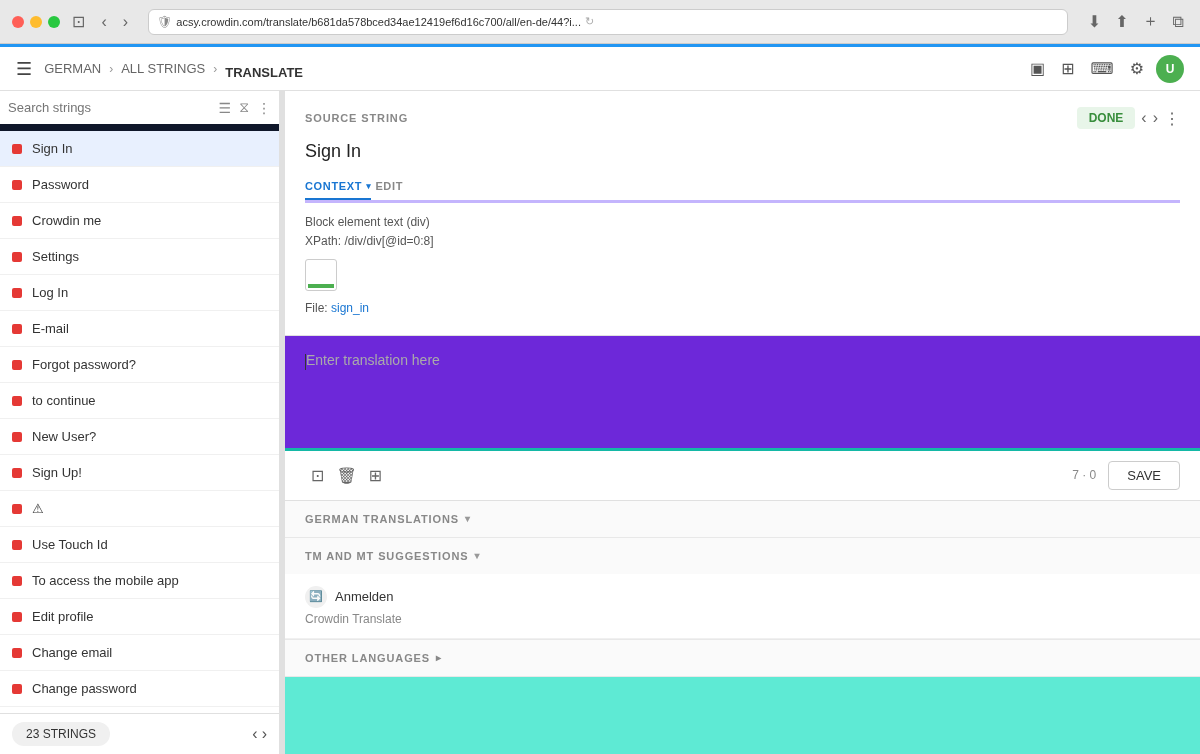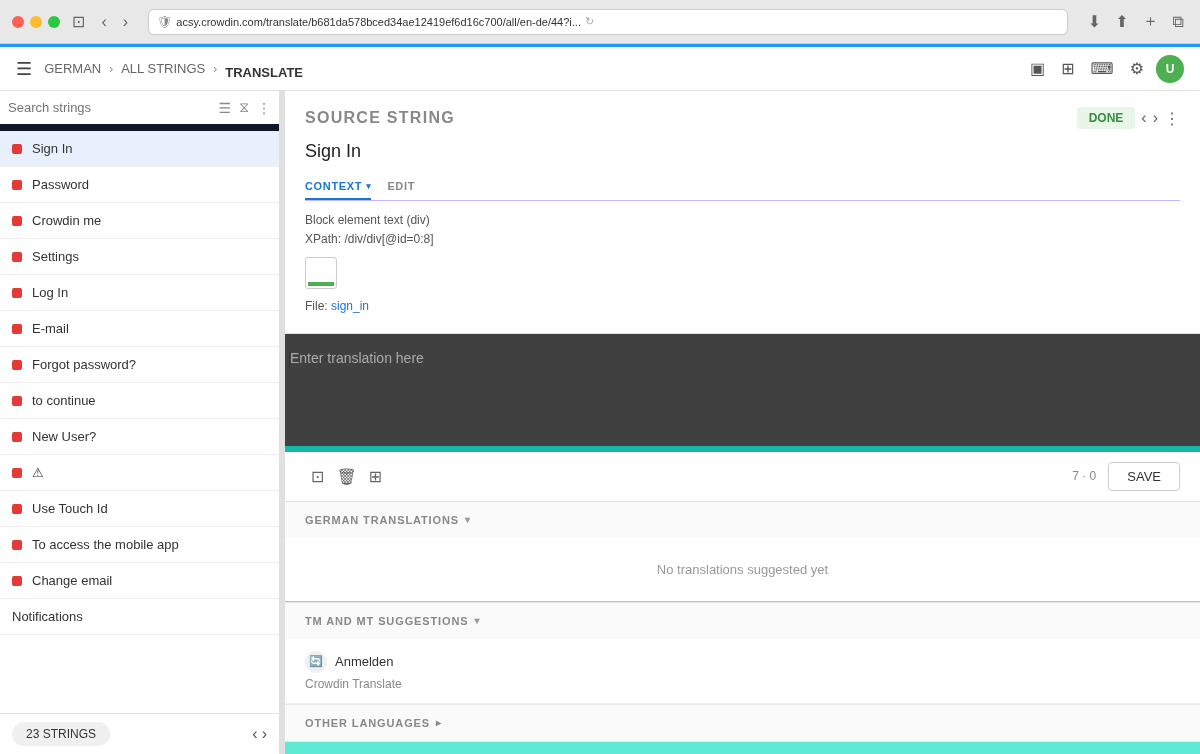--- a/index.html
+++ b/index.html
@@ -107,38 +107,38 @@
     }
     .nav-arrows { display: flex; gap: 4px; }
     .arrow-btn { background: none; border: none; color: #555; font-size: 16px; cursor: pointer; }
 
     
     .right-panel { flex: 1; background: #fafafa; display: flex; flex-direction: column; overflow: hidden; }
 
     
     .source-string-section { background: white; border-bottom: 1px solid #e0e0e0; padding: 16px 20px; }
     .section-header { display: flex; align-items: center; justify-content: space-between; margin-bottom: 12px; }
-    .section-label { font-size: 16px; font-weight: 600; color: #888; letter-spacing: 0.08em; text-transform: uppercase; }
+    .section-label { font-size: 11px; font-weight: 600; color: #888; letter-spacing: 0.08em; text-transform: uppercase; }
     .done-btn { background: #e8f5e9; border: none; border-radius: 4px; padding: 4px 12px; font-size: 12px; color: #388e3c; cursor: pointer; font-weight: 600; }
     .section-nav-btn { background: none; border: none; color: #666; font-size: 16px; cursor: pointer; }
     .source-text { font-size: 18px; color: #222; font-weight: 400; margin-bottom: 12px; }
 
     
-    .context-tabs { display: flex; gap: 16px; border-bottom: 1px solid #c4b5fd; margin-bottom: 10px; }
+    .context-tabs { display: flex; gap: 4px; border-bottom: 3px solid #c4b5fd; margin-bottom: 10px; }
     .context-tab { font-size: 11px; font-weight: 600; color: #888; padding: 6px 0; cursor: pointer; letter-spacing: 0.06em; text-transform: uppercase; border-bottom: 2px solid transparent; display: flex; align-items: center; gap: 4px; }
     .context-tab.active { color: #1976d2; border-bottom-color: #1976d2; }
     .context-info { font-size: 12px; color: #555; line-height: 1.6; }
     .context-info a { color: #1976d2; text-decoration: none; }
 
     
     .file-thumbnail { width: 32px; height: 32px; background: white; border: 1px solid #ccc; border-radius: 3px; margin: 8px 0; display: flex; align-items: flex-end; padding: 2px; }
     .file-thumb-bar { width: 100%; height: 4px; background: #4caf50; }
 
     
-    .translation-section { padding: 16px 4px; background: #404040; border-bottom: 6px solid #14b8a6; }
+    .translation-section { padding: 16px 20px; background: #6d28d9; border-bottom: 3px solid #14b8a6; }
     .translation-input {
       width: 100%;
       min-height: 80px;
       border: none;
       outline: none;
       font-size: 14px;
       color: #aaa;
       resize: none;
       background: transparent;
       font-family: inherit;
@@ -285,33 +285,45 @@
           <div class="string-item">
             <div class="string-dot dot-red"></div>
             <span>to continue</span>
           </div>
           <div class="string-item">
             <div class="string-dot dot-red"></div>
             <span>New User?</span>
           </div>
           <div class="string-item">
             <div class="string-dot dot-red"></div>
+            <span>Sign Up!</span>
+          </div>
+          <div class="string-item">
+            <div class="string-dot dot-red"></div>
             <span>⚠</span>
           </div>
           <div class="string-item">
             <div class="string-dot dot-red"></div>
             <span>Use Touch Id</span>
           </div>
           <div class="string-item">
             <div class="string-dot dot-red"></div>
             <span>To access the mobile app</span>
           </div>
           <div class="string-item">
             <div class="string-dot dot-red"></div>
+            <span>Edit profile</span>
+          </div>
+          <div class="string-item">
+            <div class="string-dot dot-red"></div>
             <span>Change email</span>
+          </div>
+          <div class="string-item">
+            <div class="string-dot dot-red"></div>
+            <span>Change password</span>
           </div>
           <div class="string-item">
             <span>Notifications</span>
           </div>
         </div>
 
       <div class="bottom-bar">
         <button class="strings-count-btn">23 STRINGS</button>
         <div class="nav-arrows">
           <button class="arrow-btn">‹</button>
@@ -379,21 +391,20 @@
         <button class="save-btn">SAVE</button>
       </div>
 
       <div class="suggestions-area">
 
         <div class="collapsible-section">
           <div class="collapsible-header">
             <span>GERMAN TRANSLATIONS</span>
             <span class="collapsible-toggle">▾</span>
           </div>
-          <div class="no-translations">No translations suggested yet</div>
         </div>
 
         <div class="collapsible-section">
           <div class="collapsible-header">
             <span>TM AND MT SUGGESTIONS</span>
             <span class="collapsible-toggle">▾</span>
           </div>
           <div class="suggestion-item">
             <div class="suggestion-header">
               <div class="suggestion-icon">🔄</div>

